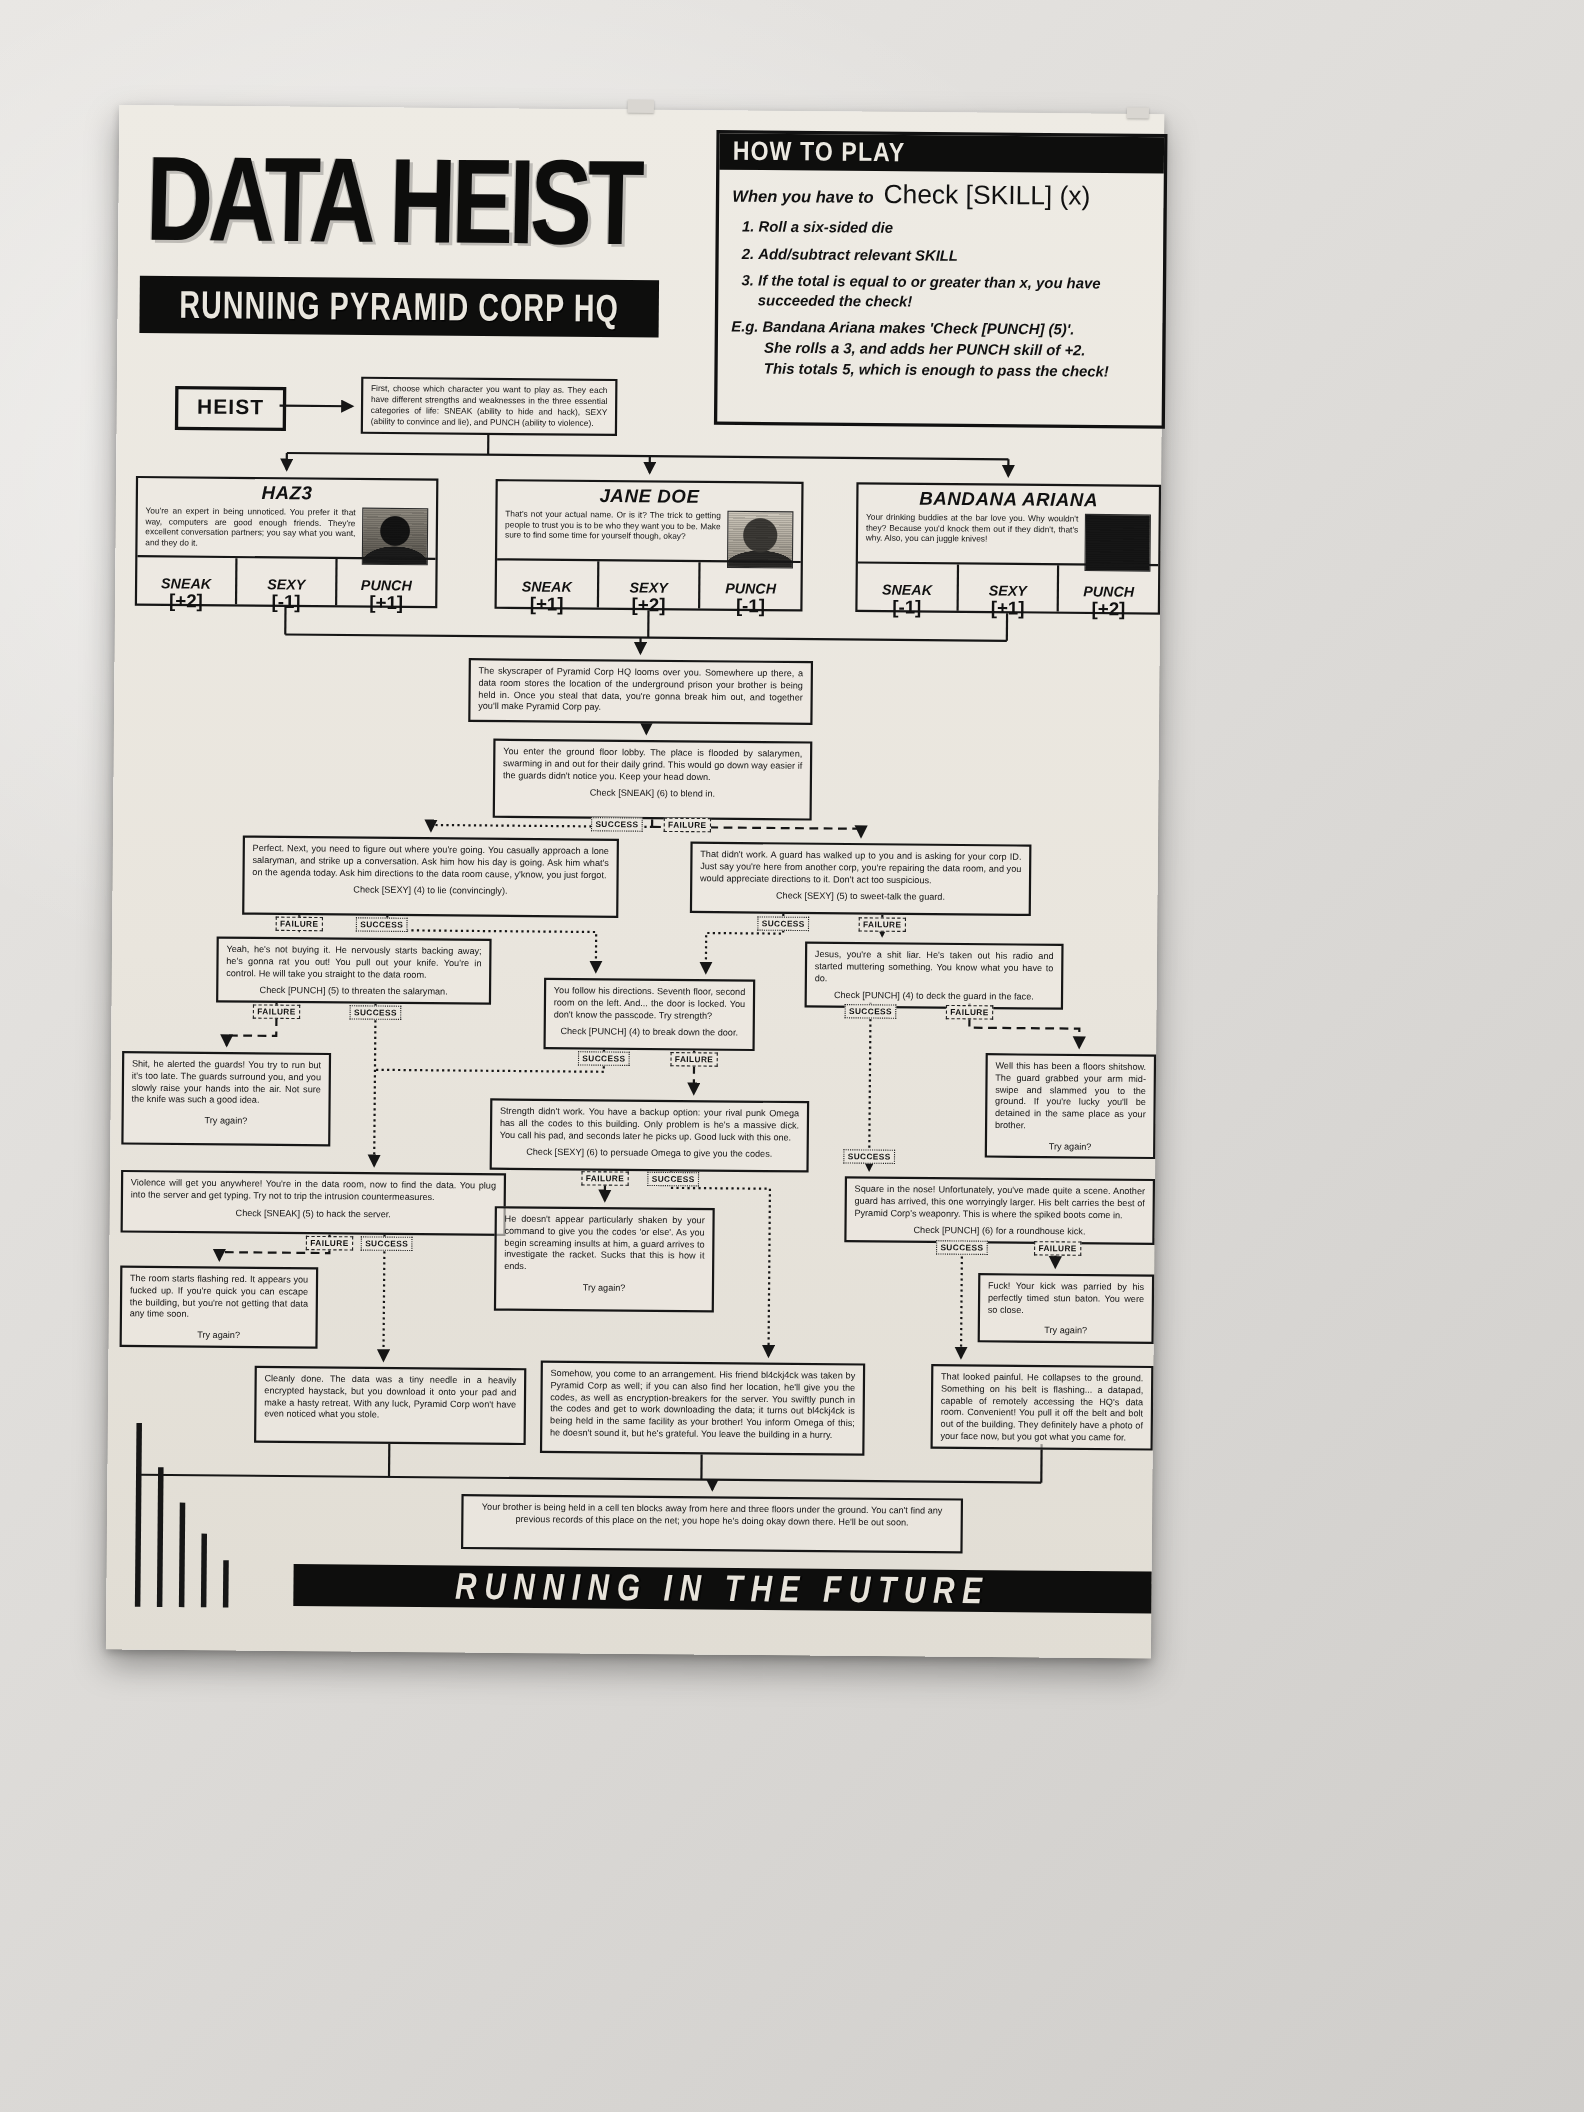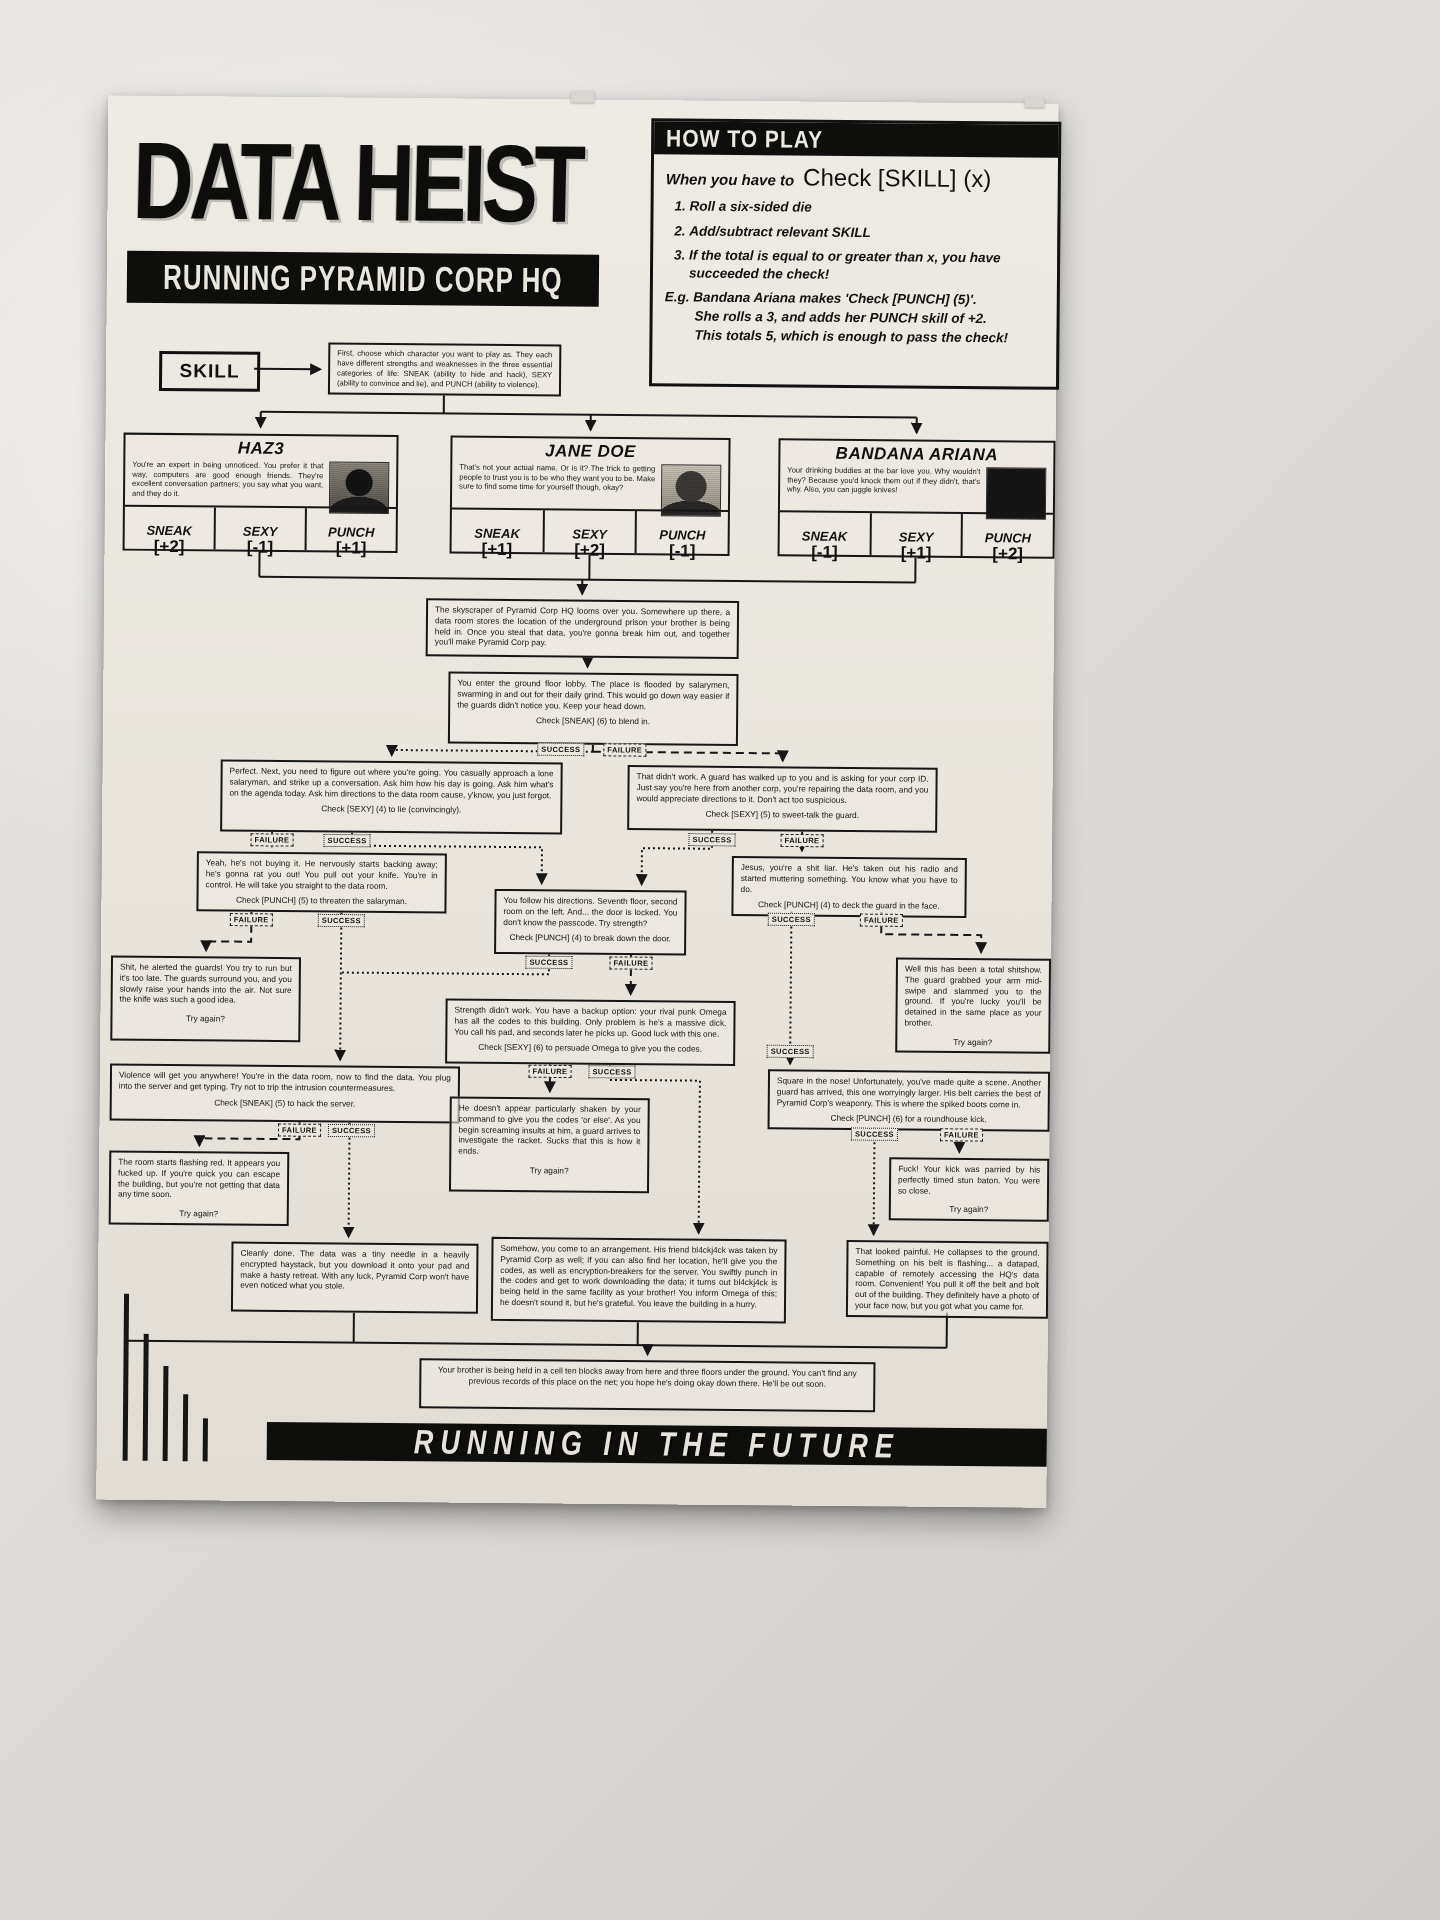--- a/index.html
+++ b/index.html
@@ -155,21 +155,21 @@
         <li>If the total is equal to or greater than x, you have succeeded the check!</li>
       </ol>
       <div class="htp-ex">
         <div>E.g. Bandana Ariana makes 'Check [PUNCH] (5)'.</div>
         <div class="cont">She rolls a 3, and adds her PUNCH skill of +2.</div>
         <div class="cont">This totals 5, which is enough to pass the check!</div>
       </div>
     </div>
   </div>
 
-  <div class="startbox">SKILL</div>
+  <div class="startbox">HEIST</div>
   <div class="node" style="left:222px;top:245px;width:233px;min-height:52px;">
     <p class="nt" style="font-size:7.6px">First, choose which character you want to play as. They each have different strengths and weaknesses in the three essential categories of life: SNEAK (ability to hide and hack), SEXY (ability to convince and lie), and PUNCH (ability to violence).</p>
   </div>
 
   <div class="card" style="left:18px;width:275px;">
     <div class="card-name">HAZ3</div>
     <div class="card-body">
       <p class="card-bio">You're an expert in being unnoticed. You prefer it that way, computers are good enough friends. They're excellent conversation partners; you say what you want, and they do it.</p>
       <div class="photo photo-a"></div>
     </div>
@@ -314,21 +314,21 @@
     <p class="nt">You follow his directions. Seventh floor, second room on the left. And... the door is locked. You don't know the passcode. Try strength?</p>
     <p class="nc">Check [PUNCH] (4) to break down the door.</p>
   </div>
 
   <div class="node" style="left:10px;top:860px;width:190px;min-height:85px;">
     <p class="nt">Shit, he alerted the guards! You try to run but it's too late. The guards surround you, and you slowly raise your hands into the air. Not sure the knife was such a good idea.</p>
     <p class="ntry">Try again?</p>
   </div>
 
   <div class="node" style="left:795px;top:855px;width:155px;min-height:85px;">
-    <p class="nt">Well this has been a total shitshow. The guard grabbed your arm mid-swipe and slammed you to the ground. If you're lucky you'll be detained in the same place as your brother.</p>
+    <p class="nt">Well this has been a floors shitshow. The guard grabbed your arm mid-swipe and slammed you to the ground. If you're lucky you'll be detained in the same place as your brother.</p>
     <p class="ntry">Try again?</p>
   </div>
 
   <div class="node" style="left:345px;top:900px;width:290px;min-height:65px;">
     <p class="nt">Strength didn't work. You have a backup option: your rival punk Omega has all the codes to this building. Only problem is he's a massive dick. You call his pad, and seconds later he picks up. Good luck with this one.</p>
     <p class="nc">Check [SEXY] (6) to persuade Omega to give you the codes.</p>
   </div>
 
   <div class="node" style="left:10px;top:968px;width:350px;min-height:57px;">
     <p class="nt">Violence will get you anywhere! You're in the data room, now to find the data. You plug into the server and get typing. Try not to trip the intrusion countermeasures.</p>

